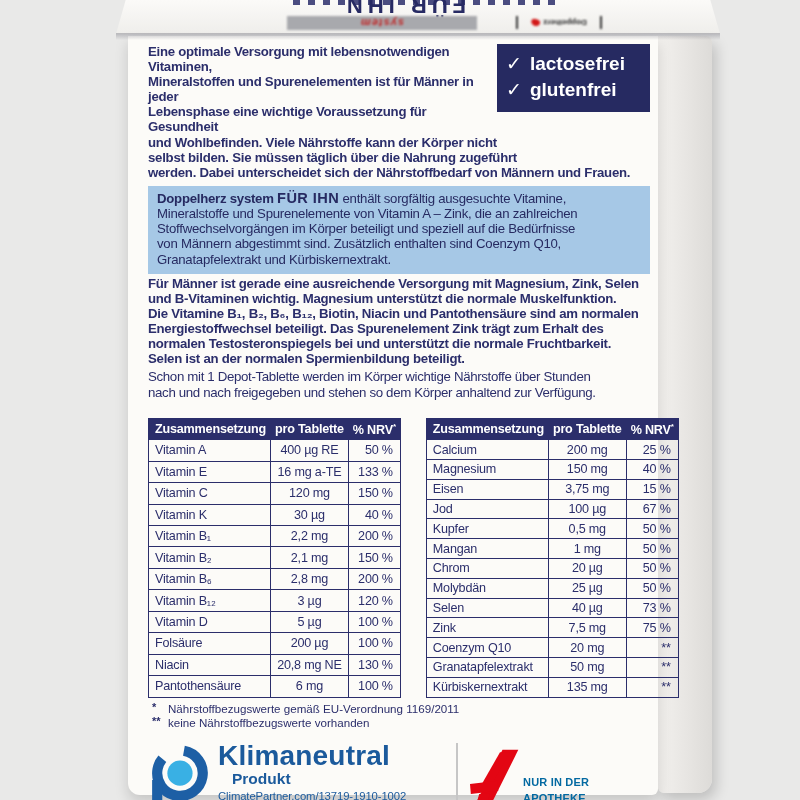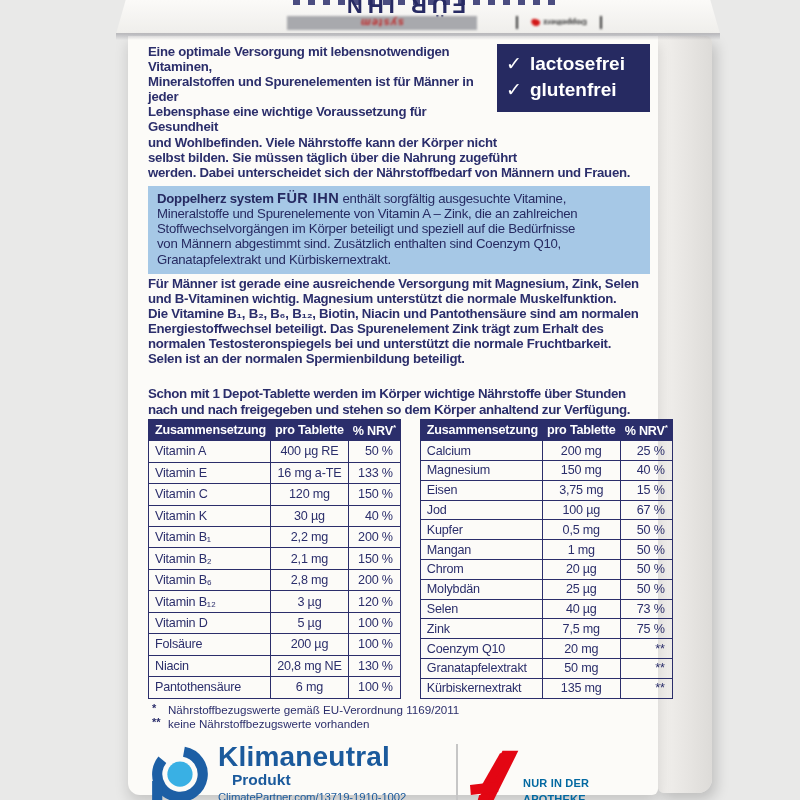--- a/index.html
+++ b/index.html
@@ -34,29 +34,29 @@
         padding:6px 8px 0 20px;background:#fcfbf8;border-radius:0 0 6px 12px;
         box-shadow:0 7px 14px rgba(0,0,0,.15);}
 
   
   .badge{float:right;width:140px;margin:2px 0 4px 8px;background:#262a61;padding:7px 4px 9px 9px;}
   .badge-row{display:flex;align-items:center;gap:8px;color:#fff;font-weight:bold;font-size:19px;line-height:26px;}
   .chk{font-size:19px;font-weight:normal;}
 
   
   .para{color:#2b2e6b;font-size:13.2px;line-height:15.1px;letter-spacing:-.25px;white-space:pre-line;margin:2px 0 0 0;font-weight:bold;}
-  .para.bold{font-weight:bold;font-size:13.3px;line-height:15.4px;margin-top:20px;letter-spacing:-.35px;}
+  .para.bold{font-weight:normal;font-size:13.3px;line-height:15.4px;margin-top:3px;letter-spacing:-.35px;}
   .bluebox{clear:both;background:#a6c8e6;margin-top:6px;padding:5px 9px 7px 9px;color:#262a61;
         font-size:13.2px;line-height:15.2px;letter-spacing:-.25px;}
   .lead{font-weight:bold;}
   .lead.big{font-size:14.6px;letter-spacing:.4px;}
   .rest{white-space:pre-line;}
 
   
-  .tables{display:flex;gap:19px;margin-top:2px;}
+  .tables{display:flex;gap:25px;margin-top:18px;}
   table{border-collapse:collapse;flex:1;table-layout:fixed;}
   col.c0{width:47%;} col.c1{width:32%;} col.c2{width:21%;}
   th,td{border:1.4px solid #2b2e6b;font-size:12.6px;color:#2b2e6b;padding:1px 4px;height:16.8px;
         letter-spacing:-.2px;overflow:hidden;white-space:nowrap;}
   thead th{background:#2b2e6b;color:#fff;font-weight:bold;height:18px;}
   th.c0,td.c0{text-align:left;padding-left:6px;}
   th.c1,td.c1{text-align:center;}
   th.c2{text-align:center;}
   td.c2{text-align:right;padding-right:7px;}
   th sup{font-size:8px;}

